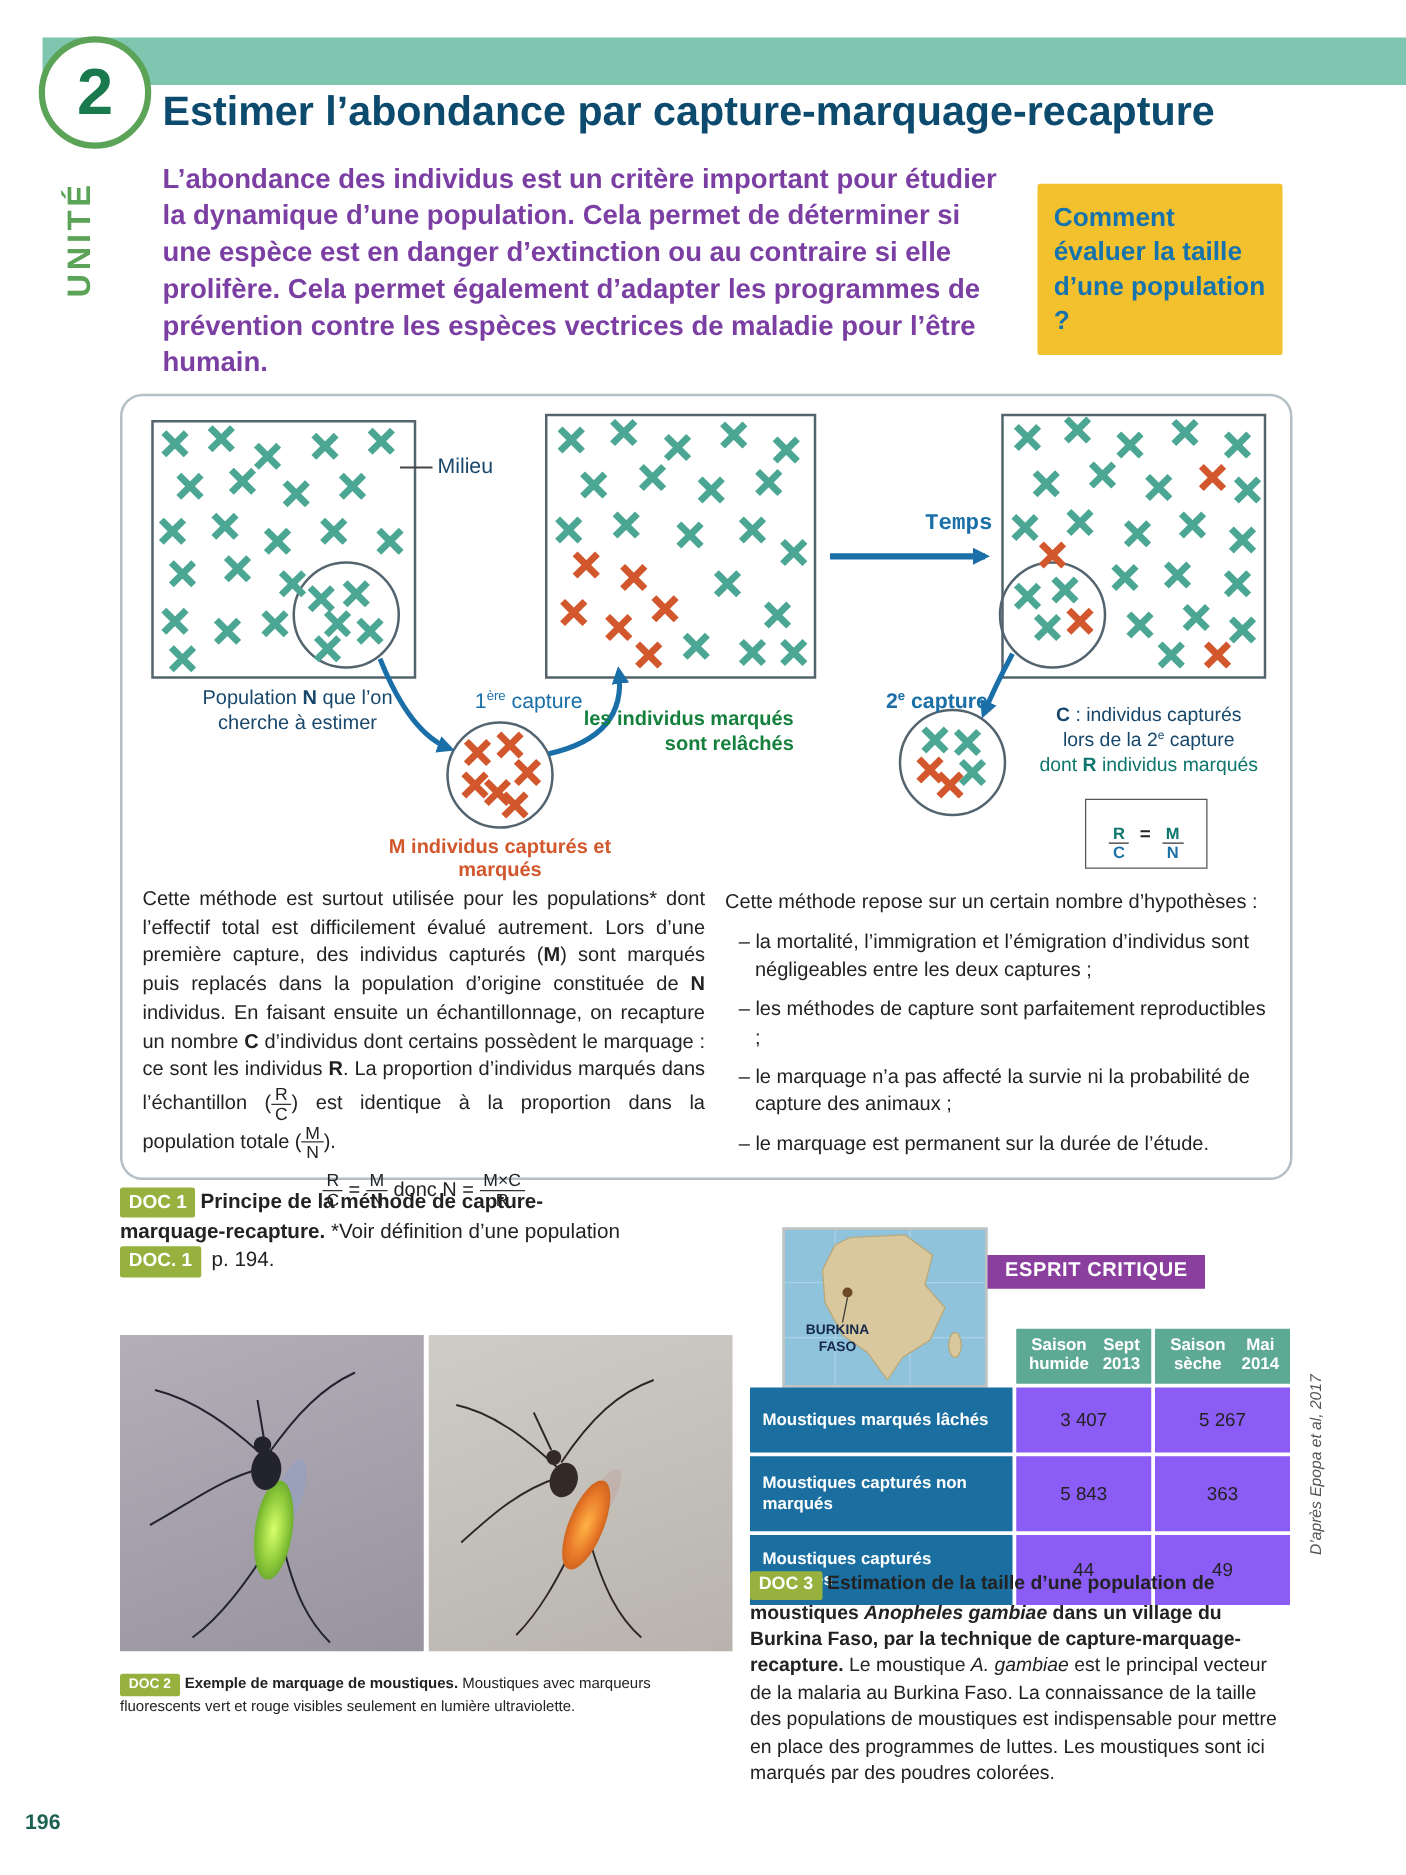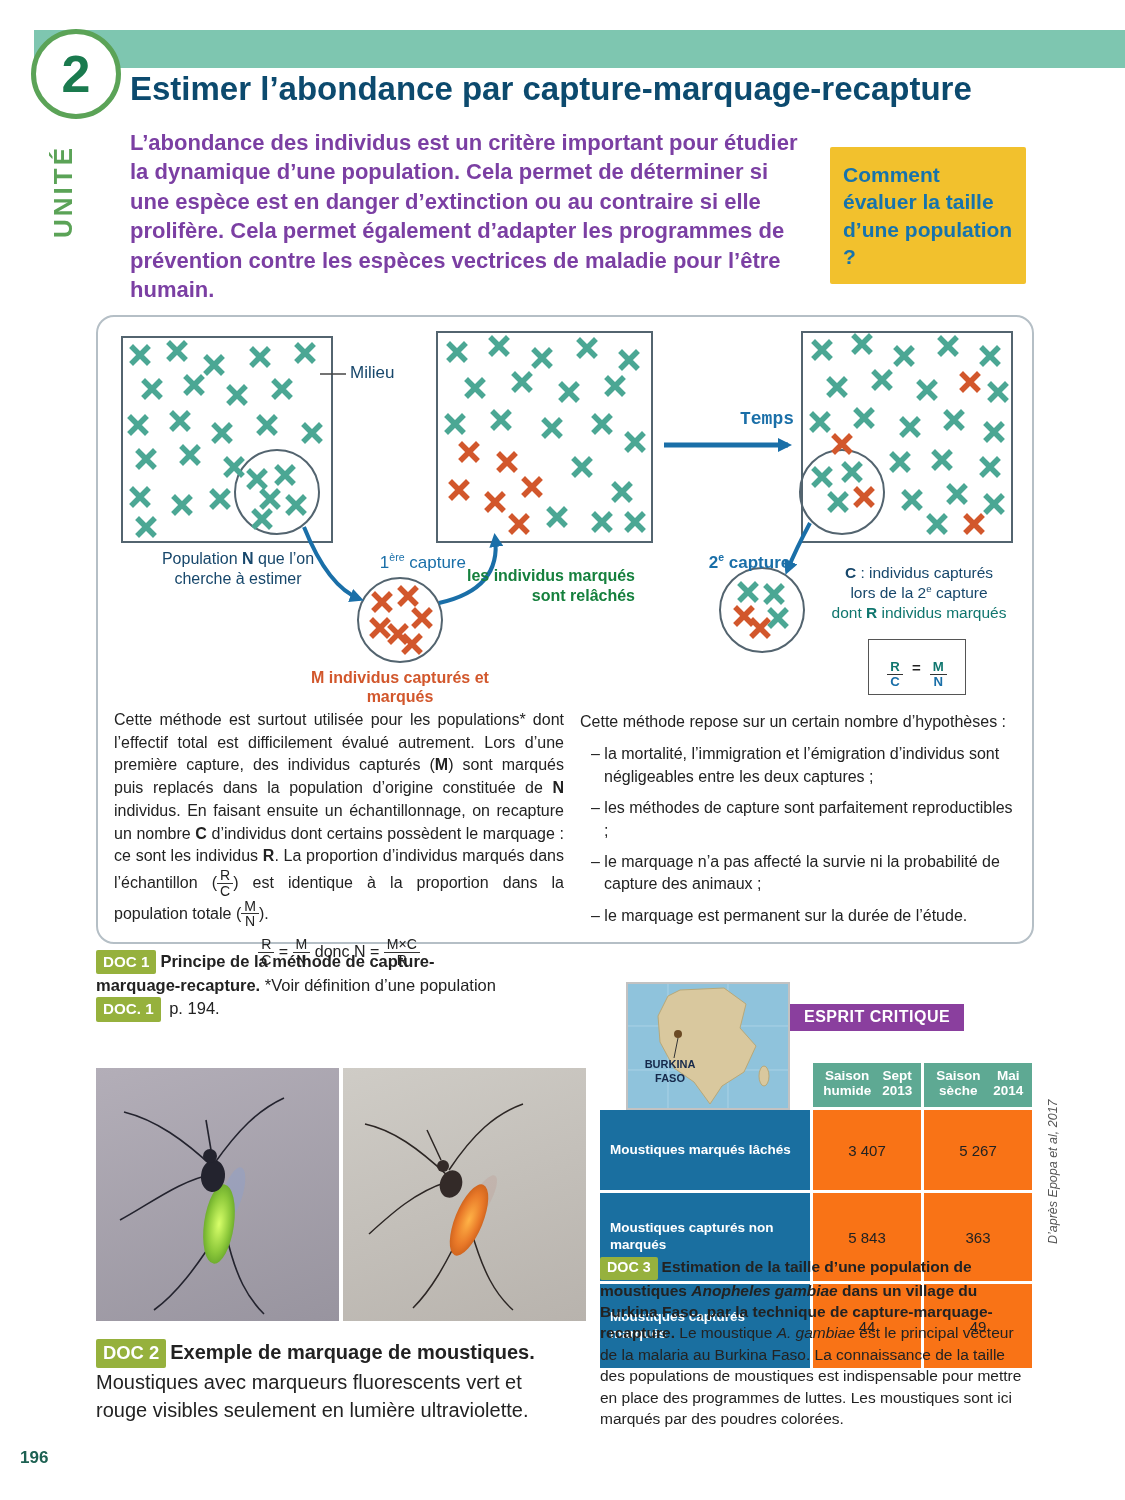--- a/index.html
+++ b/index.html
@@ -46,21 +46,21 @@
   .o{color:#0f766e;margin-top:15px;} .bl{color:#1a6fa8;}
   .sup{vertical-align:super;font-size:0.62em;}
   .badge{display:inline-block;background:#96b13d;color:#fff;font-weight:bold;
        padding:1px 7px 2px;border-radius:2px;font-size:0.92em;margin:0 4px 0 0;}
   .frac{display:inline-block;vertical-align:middle;text-align:center;line-height:1.05;font-size:0.88em;}
   .frac .fn{display:block;border-bottom:1.3px solid #333;padding:0 3px;}
   .frac .fd{display:block;padding:0 3px;}
 
   
   .doc1-cap{position:absolute;left:96px;top:950px;width:405px;font-size:16.5px;line-height:1.4;}
-  .doc2-cap{position:absolute;left:96px;top:1338px;width:478px;font-size:20px;line-height:1.4;}
+  .doc2-cap{position:absolute;left:96px;top:1338px;width:478px;font-size:12px;line-height:1.4;}
   .doc3-cap{position:absolute;left:600px;top:1256px;width:434px;font-size:15.5px;line-height:1.38;}
 
   
   .photos{position:absolute;left:96px;top:1068px;width:490px;height:253px;display:flex;gap:4px;}
   .photo{width:243px;height:253px;overflow:hidden;}
   .photo-green{background:linear-gradient(160deg,#b3aeb8,#98949f);}
   .photo-orange{background:linear-gradient(160deg,#cfccc6,#b8b3ad);}
 
   
   .map{position:absolute;left:626px;top:982px;width:160px;height:124px;border:2px solid #c2c2c2;background:#8fc3dc;}
@@ -68,23 +68,23 @@
        font-weight:bold;color:#15284a;line-height:1.25;z-index:3;}
   .esprit{position:absolute;left:790px;top:1004px;background:#8a3f9e;color:#fff;font-weight:bold;
        font-size:16px;letter-spacing:0.5px;padding:4px 14px 5px;}
 
   
   .tbl{position:absolute;left:600px;top:1063px;width:432px;}
   .tr{display:grid;grid-template-columns:210px 108px 108px;gap:3px;margin-bottom:3px;}
   .th{background:#5ea993;color:#fff;font-weight:bold;font-size:13.5px;text-align:center;
       padding:5px 4px;min-height:34px;display:flex;flex-direction:row;justify-content:center;}
   .th.empty{background:transparent;}
-  .tl{background:#1a6fa0;color:#fff;font-weight:bold;font-size:13.5px;padding:20px 10px;
+  .tl{background:#1a6fa0;color:#fff;font-weight:bold;font-size:13.5px;padding:6px 10px;
       display:flex;align-items:center;line-height:1.25;}
-  .td{background:#f97316;color:#222;font-size:15px;display:flex;align-items:center;justify-content:center;}
+  .td{background:#8b5cf6;color:#222;font-size:15px;display:flex;align-items:center;justify-content:center;}
   .row1 .tl,.row1 .td{min-height:40px;}
   .row2 .tl,.row2 .td{min-height:48px;}
   .row3 .tl,.row3 .td{min-height:44px;}
   .source{position:absolute;left:1046px;top:1244px;width:160px;transform-origin:0 0;
       transform:rotate(-90deg);font-style:italic;font-size:12.5px;color:#555;}
 
   .pagenum{position:absolute;left:20px;top:1448px;font-size:17px;font-weight:600;color:#1d6152;}
 </style>
 </head>
 <body>

